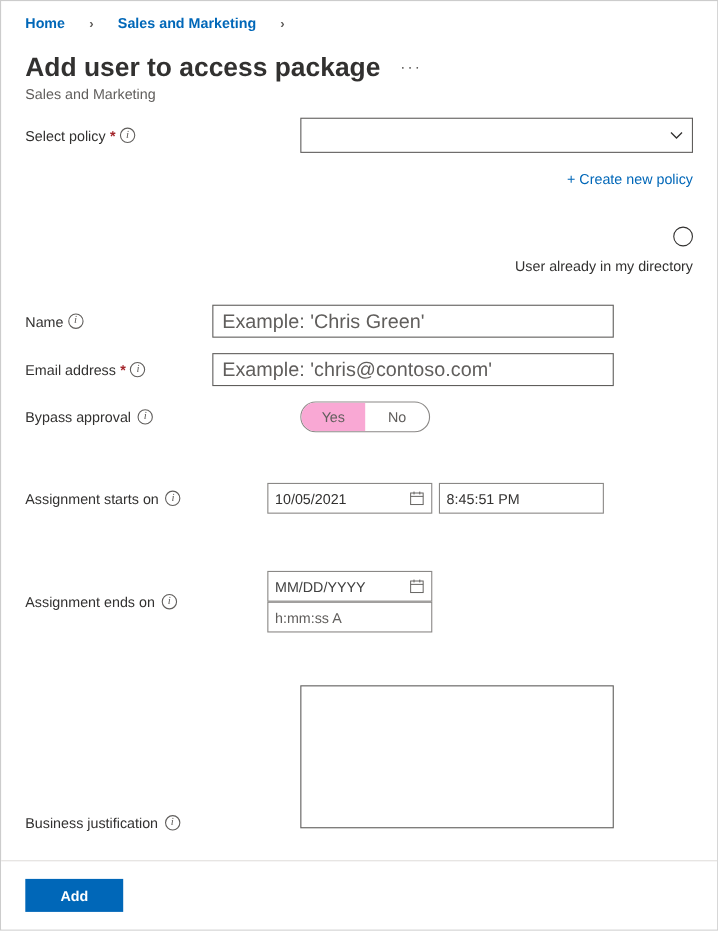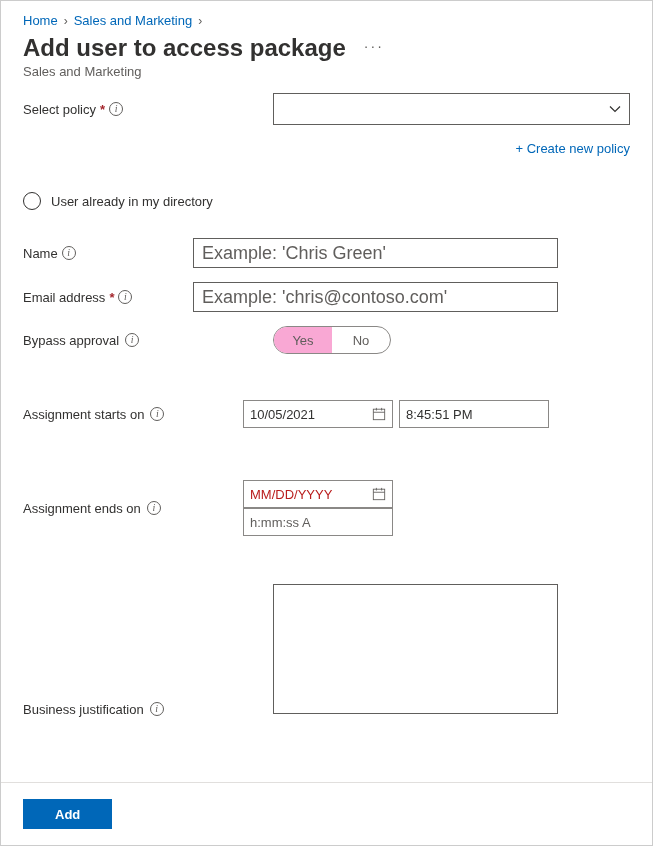--- a/index.html
+++ b/index.html
@@ -9,24 +9,24 @@
     font-size: 13px;
     color: #323130;
     background: #fff;
     width: 653px;
     height: 846px;
     border: 1px solid #ccc;
     display: flex;
     flex-direction: column;
   }
   .main { flex: 1; padding: 12px 22px 0 22px; overflow: hidden; }
-  .breadcrumb { display:flex; align-items:center; gap:6px; font-size:13px; margin-bottom:4px; }
+  .breadcrumb { display:flex; align-items:center; gap:22px; font-size:13px; margin-bottom:4px;font-weight:bold; }
   .breadcrumb a { color:#0067b8; text-decoration:none; cursor:pointer; }
   .breadcrumb .chev { color:#605e5c; font-size:12px; }
-  h1.title { font-size:24px; font-weight:600; margin:6px 0 0 0; display:flex; gap:12px;}
+  h1.title { font-size:24px; font-weight:600; margin:20px 0 0 0; display:flex; gap:12px;}
   .title-ellipsis { color:#605e5c; font-size:14px; cursor:pointer; letter-spacing:2px; margin-left:6px; margin-top:4px; font-weight:400;}
   .subtitle { color:#605e5c; font-size:13px; margin-top:2px; margin-bottom:14px; }
 
   .row { display:flex; align-items:center; margin-bottom:14px; }
   .row > .label { width:250px; display:flex; align-items:center; gap:4px; font-size:13px; color:#323130;}
   .row > .control { flex:1; }
 
   .req { color:#a4262c; font-weight:600; }
   .info {
     display:inline-flex; align-items:center; justify-content:center;
@@ -39,21 +39,21 @@
     width:100%; height:32px; border:1px solid #605e5c; background:#fff;
     display:flex; align-items:center; justify-content:flex-end; padding:0 8px;
     cursor:pointer;
   }
   .chev-down-svg { width:12px; height:12px; }
 
   .create-link { text-align:right; margin-top:16px; margin-bottom:36px; }
   .create-link a { color:#0067b8; font-size:13px; text-decoration:none; cursor:pointer;}
 
   .radio-group { margin-bottom:28px; }
-  .radio-item { display:flex; align-items:center; gap:10px; margin-bottom:12px; cursor:pointer;}
+  .radio-item { display:flex; align-items:flex-end; gap:10px; margin-bottom:12px; cursor:pointer;flex-direction:column;}
   .radio-outer {
     width:18px; height:18px; border:1px solid #323130; border-radius:50%;
     display:flex; align-items:center; justify-content:center; flex-shrink:0;
   }
   .radio-outer.sel { border-color:#0067b8; }
   .radio-inner { width:10px; height:10px; border-radius:50%; background:#0067b8; display:none;}
   .radio-outer.sel .radio-inner { display:block; }
 
   input.text {
     width:100%; height:30px; border:1px solid #605e5c; padding:0 8px;
@@ -74,21 +74,21 @@
     height:28px; cursor:pointer;
   }
   .toggle-pill .opt { width:58px; display:flex; align-items:center; justify-content:center; font-size:13px; color:#605e5c;}
   .toggle-pill .opt.sel { background:#f9a8d4; }
 
   .dt-row .ctrl { display:flex; gap:6px; }
   .date-input {
     width:150px; height:28px; border:1px solid #8a8886; display:flex; align-items:center;
     padding:0 6px; justify-content:space-between; font-size:13px; color:#323130;
   }
-  .date-input.ph { color:#b91c1c; }
+  .date-input.ph { color:#404040; }
   .time-input {
     width:150px; height:28px; border:1px solid #8a8886; display:flex; align-items:center;
     padding:0 6px; font-size:13px; color:#323130;
   }
   .time-input.ph { color:#605e5c; }
   .cal-icon { width:14px; height:14px; color:#605e5c; }
 
   .dt-label { width:220px; display:flex; align-items:center; gap:6px; font-size:13px;}
   .dt-row { display:flex; align-items:center; margin-bottom:52px; }
   .dt-row2 { display:flex; align-items:center; margin-bottom:48px; }

